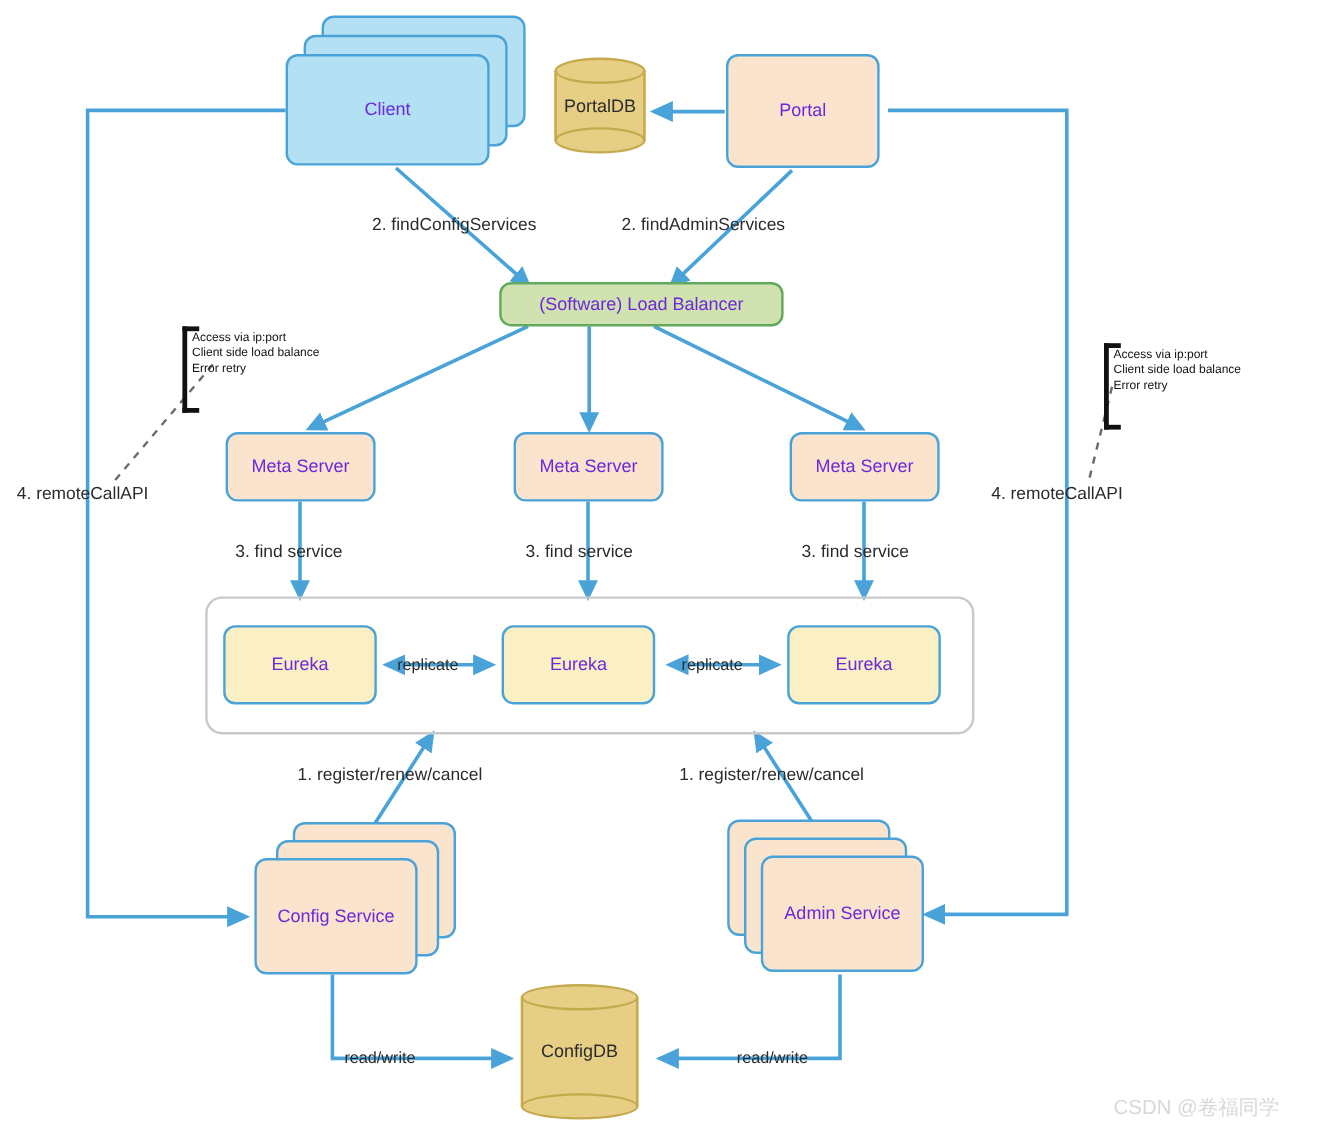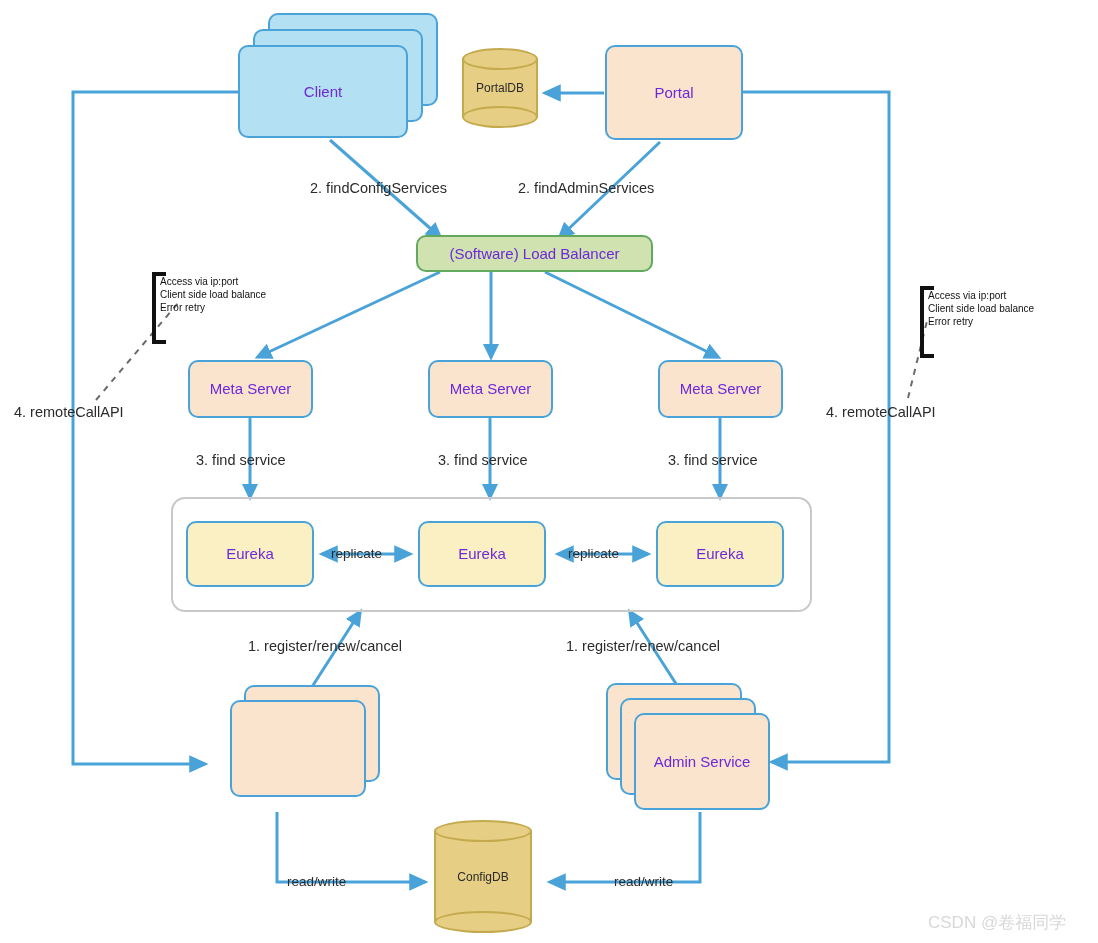--- a/index.html
+++ b/index.html
@@ -75,21 +75,21 @@
     border: 2px solid #c4a94d;
     border-radius: 50%;
     box-sizing: border-box;
   }
   .cyl .cap-label {
     position: absolute;
     left: 0; right: 0; top: 0; bottom: 0;
     display: flex;
     align-items: center;
     justify-content: center;
-    font-size: 12px;
+    font-size: 15px;
     color: #2b2b2b;
     z-index: 3;
   }
   .eureka-group {
     position: absolute;
     box-sizing: border-box;
     border: 2px solid #c9c9c9;
     border-radius: 14px;
     background: transparent;
   }
@@ -187,21 +187,21 @@
     <span>Client</span>
   </div>
 
   <div class="cyl" style="left:462px; top:48px; width:76px; height:80px;">
     <div class="body"></div>
     <div class="bot"></div>
     <div class="top"></div>
     <div class="cap-label">PortalDB</div>
   </div>
 
-  <div class="node peach" style="left:605px; top:45px; width:138px; height:95px;">
+  <div class="node peach" style="left:605px; top:45px; width:128px; height:95px;">
     <span>Portal</span>
   </div>
 
   <div class="lbl" style="left:310px; top:180px;">2. findConfigServices</div>
   <div class="lbl" style="left:518px; top:180px;">2. findAdminServices</div>
 
   <div class="node green" style="left:373px; top:235px; width:237px; height:37px; font-size:15px;margin-left:43px;">
     <span>(Software) Load Balancer</span>
   </div>
 
@@ -249,20 +249,23 @@
   </div>
 
   <div class="lbl-sm" style="left:331px; top:546px;">replicate</div>
   <div class="lbl-sm" style="left:568px; top:546px;">replicate</div>
 
   <div class="lbl" style="left:248px; top:638px;">1. register/renew/cancel</div>
   <div class="lbl" style="left:566px; top:638px;">1. register/renew/cancel</div>
 
   <div class="stack-shadow peach" style="left:244px; top:685px; width:136px; height:97px;"></div>
   <div class="stack-shadow peach" style="left:230px; top:700px; width:136px; height:97px;"></div>
+  <div class="node peach" style="left:212px; top:715px; width:136px; height:97px;">
+    <span>Config Service</span>
+  </div>
 
   <div class="stack-shadow peach" style="left:606px; top:683px; width:136px; height:97px;"></div>
   <div class="stack-shadow peach" style="left:620px; top:698px; width:136px; height:97px;"></div>
   <div class="node peach" style="left:634px; top:713px; width:136px; height:97px;">
     <span>Admin Service</span>
   </div>
 
   <div class="lbl-sm" style="left:287px; top:874px;">read/write</div>
   <div class="lbl-sm" style="left:614px; top:874px;">read/write</div>
 

